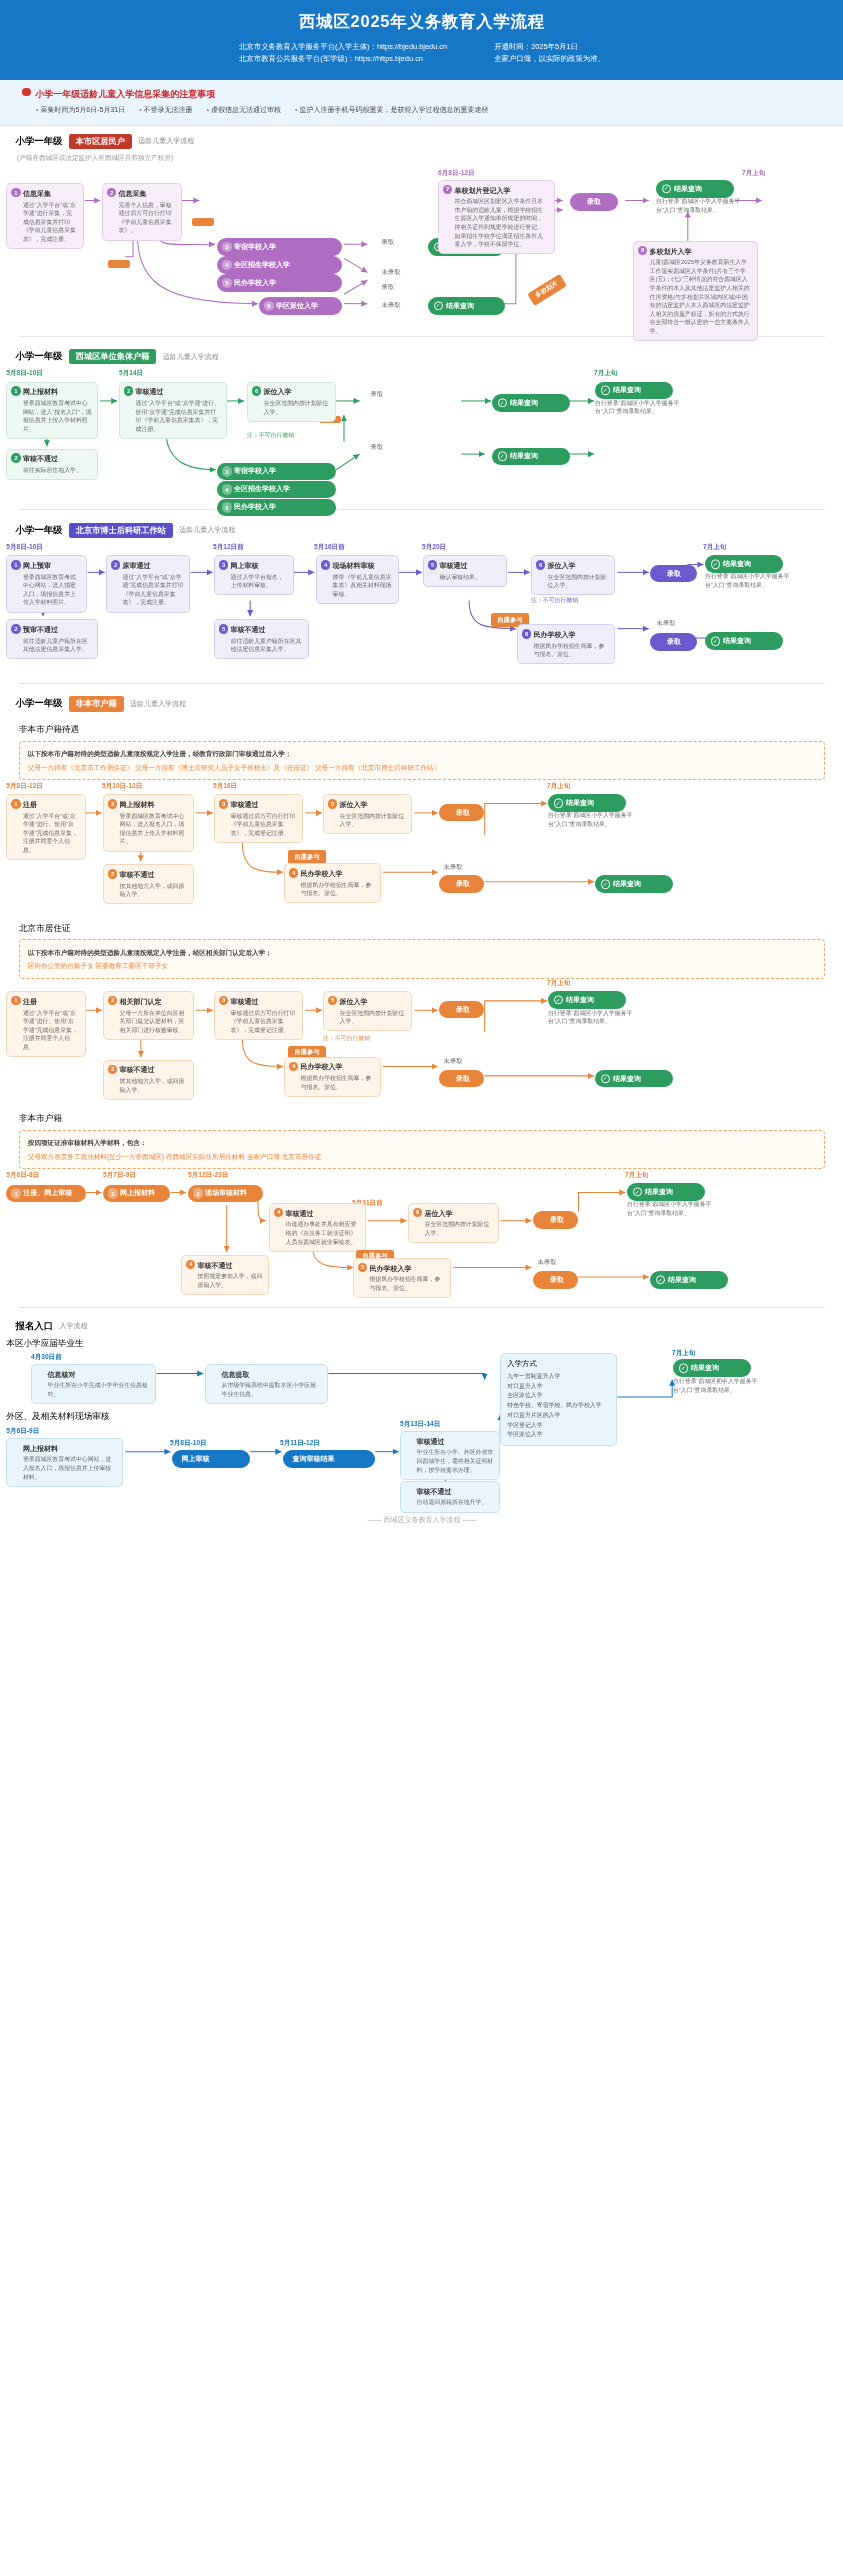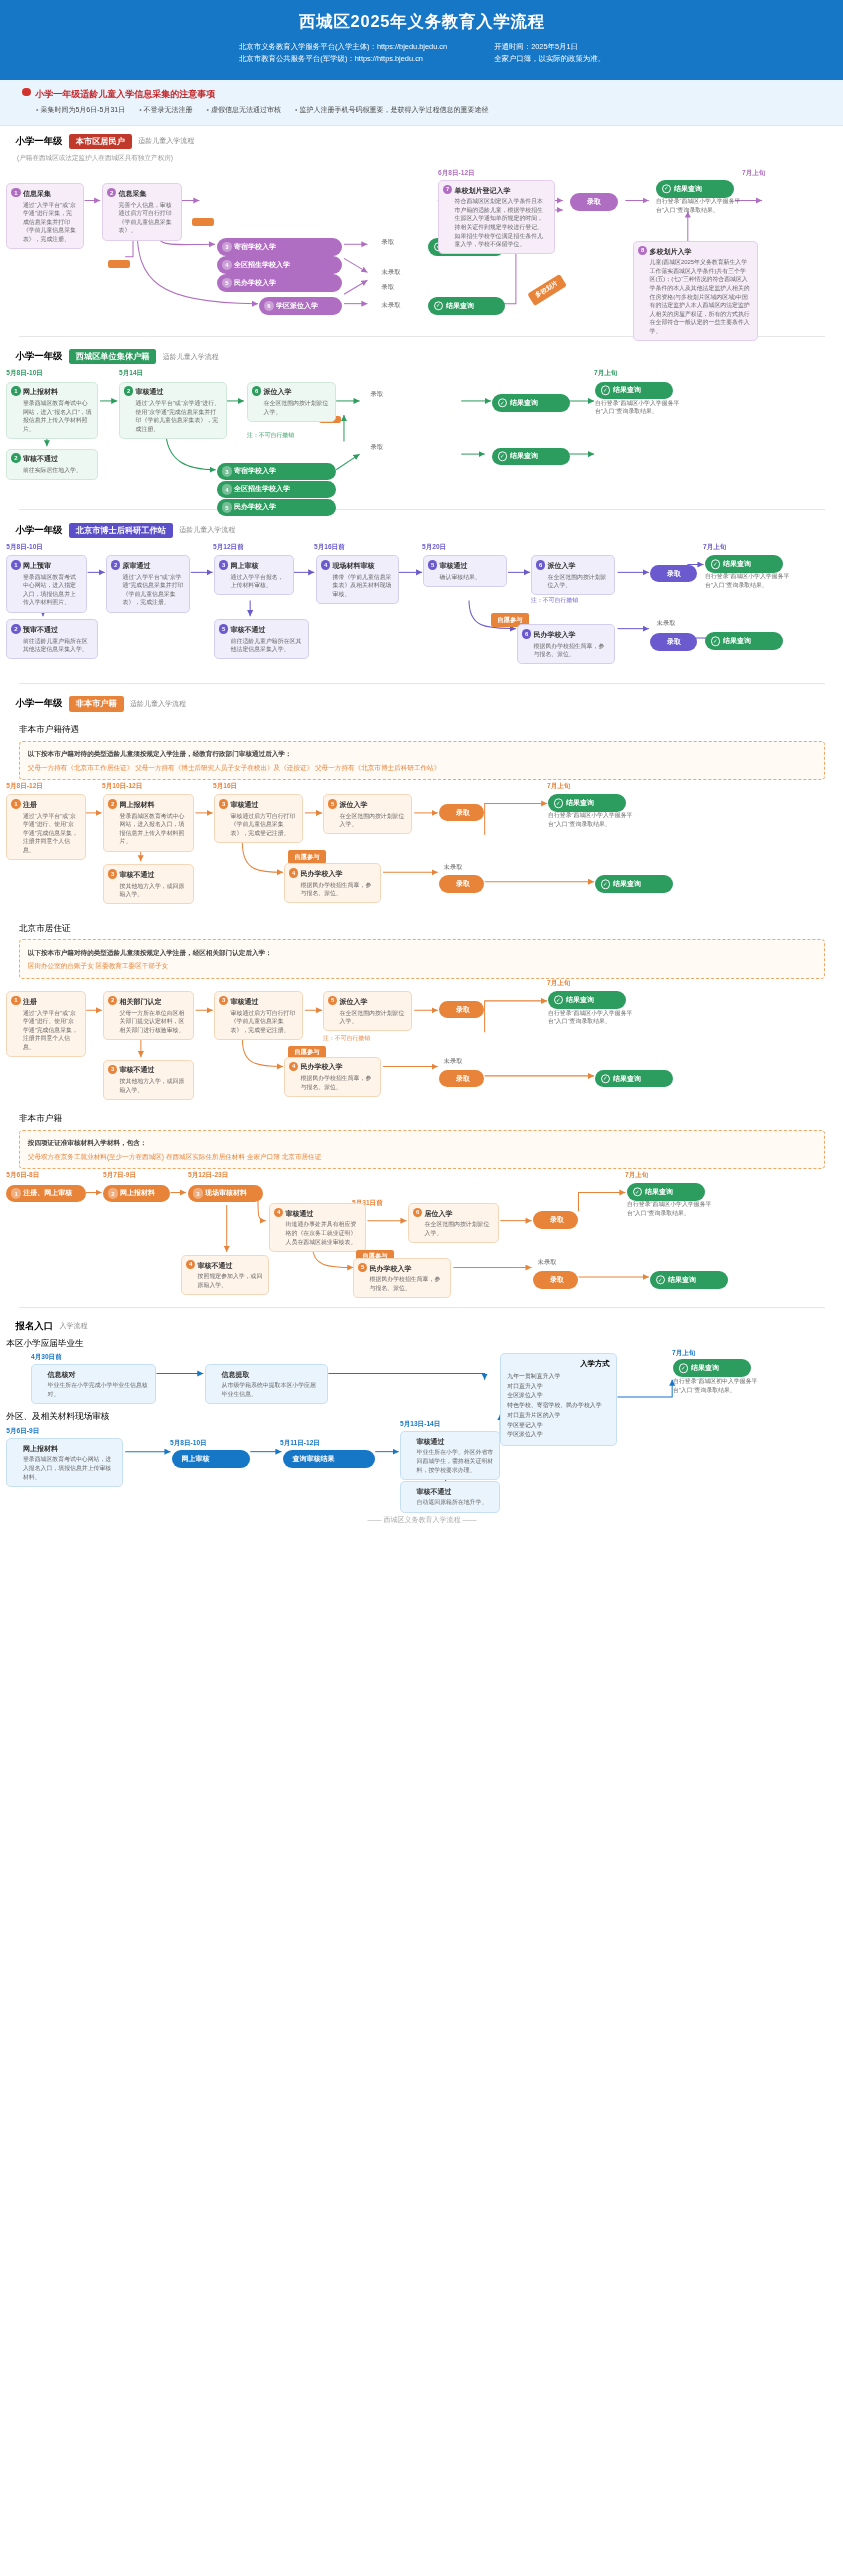--- a/index.html
+++ b/index.html
@@ -718,21 +718,21 @@
     <div class="node" style="left:400px;top:95px;width:100px;background:#eaf4fc;border:0.8px solid #c6e0f3">
       <span class="t" style="padding-left:0">审核通过</span>
       <span class="d">毕业生所在小学、外区外省市回西城学生，需持相关证明材料，按学校要求办理。</span>
     </div>
     <div class="node" style="left:400px;top:145px;width:100px;background:#eaf4fc;border:0.8px solid #c6e0f3">
       <span class="t" style="padding-left:0">审核不通过</span>
       <span class="d">自动返回原籍所在地升学。</span>
     </div>
 
     <div style="position:absolute;left:500px;top:17px;width:117px;background:#eaf4fc;border:0.8px solid #c6e0f3;border-radius:4.7px;padding:4.7px 6.3px">
-      <div style="font-size:7.4px;font-weight:bold;text-align:right;margin-bottom:3.1px">入学方式</div>
+      <div style="font-size:7.4px;font-weight:normal;text-align:left;margin-bottom:3.1px">入学方式</div>
       <div style="font-size:5.9px;color:#555;line-height:1.65">
         <div>九年一贯制直升入学</div>
         <div>对口直升入学</div>
         <div>全区派位入学</div>
         <div>特色学校、寄宿学校、民办学校入学</div>
         <div>对口直升片区的入学</div>
         <div>学区登记入学</div>
         <div>学区派位入学</div>
       </div>
     </div>

